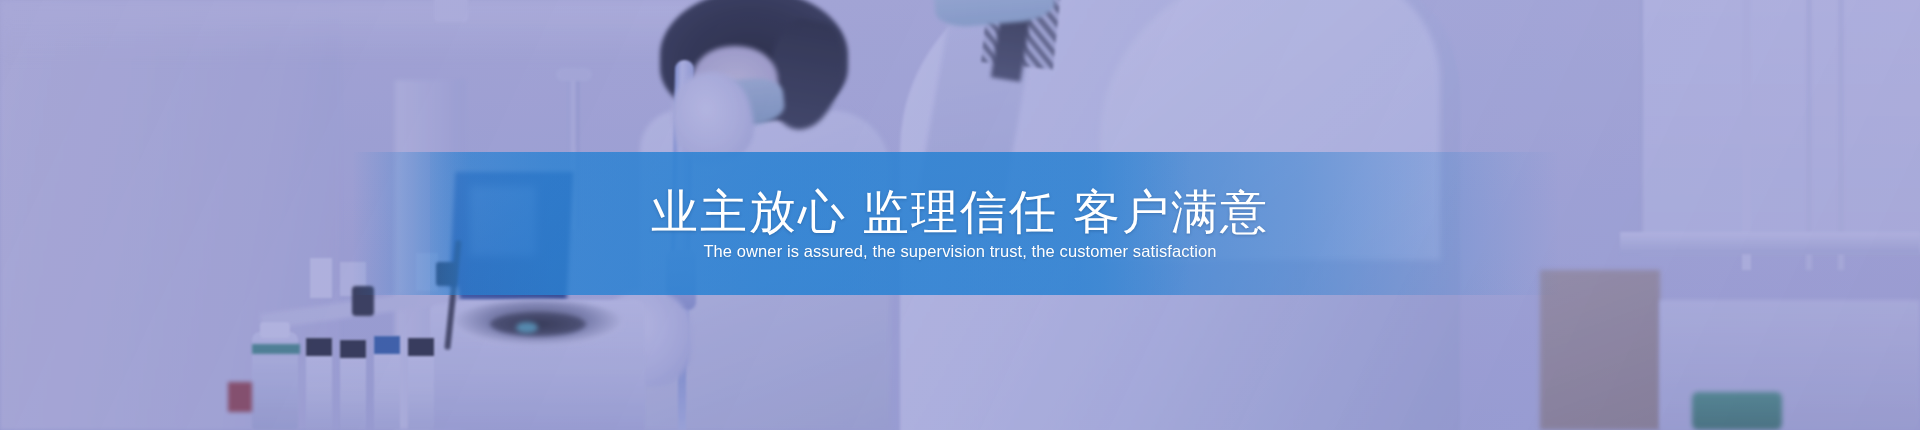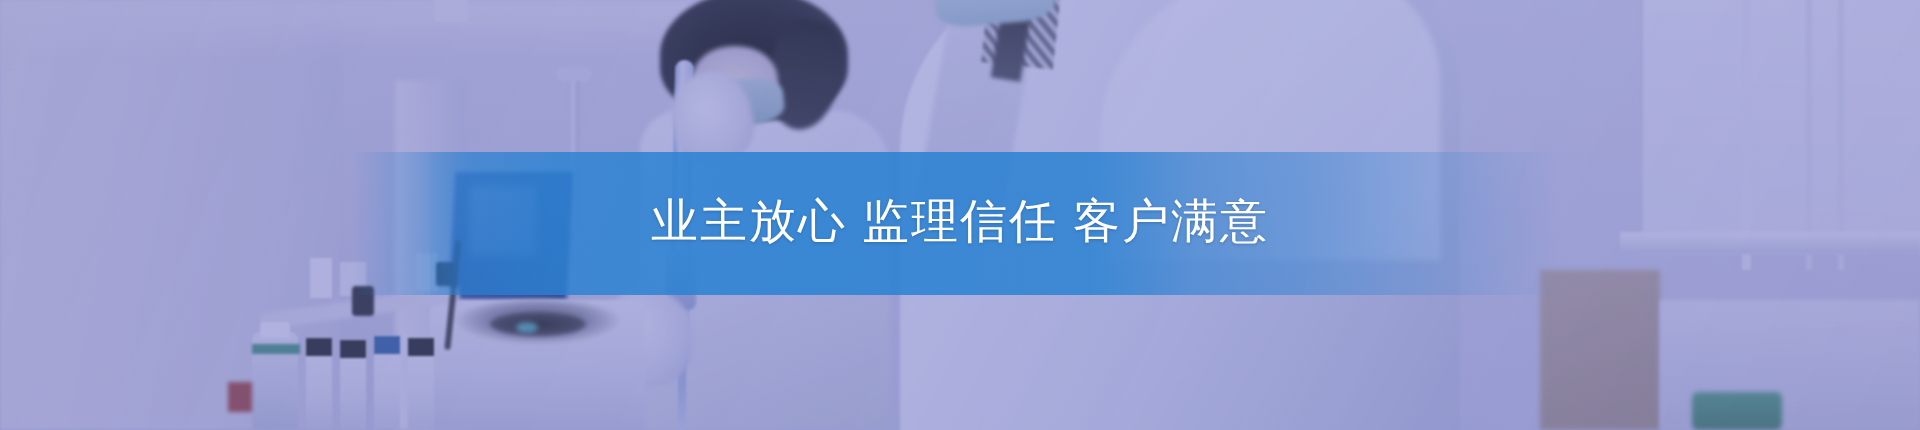--- a/index.html
+++ b/index.html
@@ -616,15 +616,16 @@
   </div>
 
   <div class="color-wash"></div>
   <div class="color-wash-2"></div>
 
   <div class="text-band"></div>
   <div class="text-band-core"></div>
 
   <div class="text-wrap">
     <div class="headline">业主放心 监理信任  客户满意</div>
+    <div class="subtitle">The owner is assured, the supervision trust, the customer satisfaction</div>
   </div>
 
 </div>
 
 </body></html>

